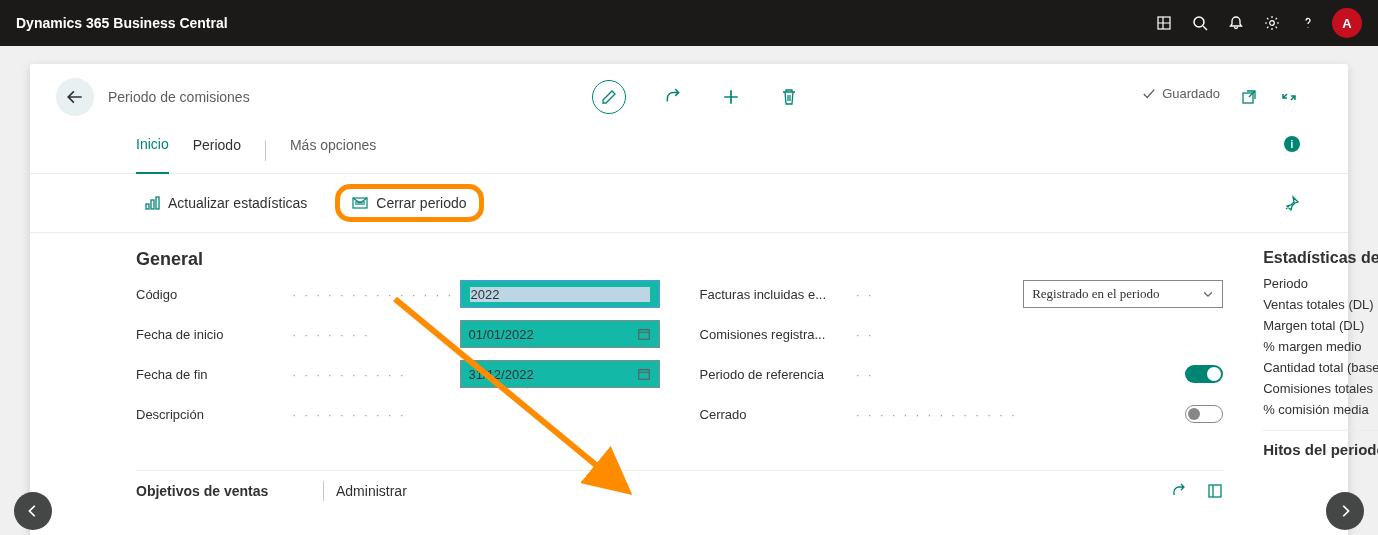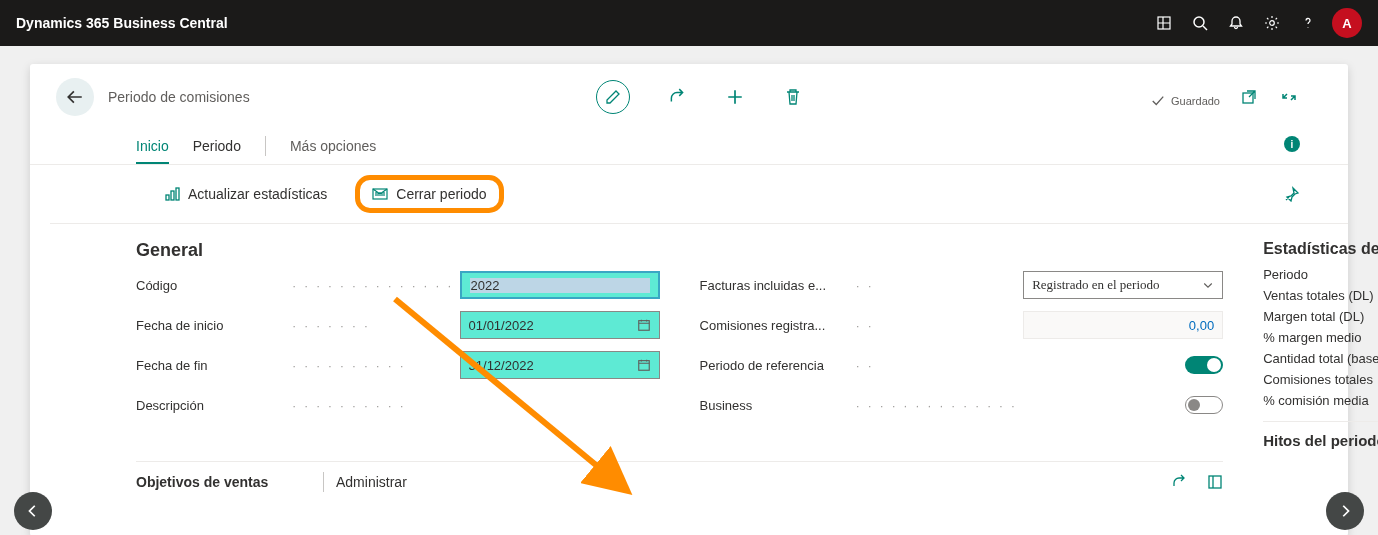--- a/index.html
+++ b/index.html
@@ -16,55 +16,55 @@
   .page-wrap { margin: 18px 30px 0; background: #fff; border-radius: 3px; box-shadow: 0 3px 10px rgba(0,0,0,.15); position: relative; height: 472px; padding: 0 0 0 0; }
 
   .card-header { display: flex; align-items: center; padding: 14px 48px 0 48px; gap: 24px; }
   .back-btn { width: 38px; height: 38px; border-radius: 50%; background: #e8f0f1; display: flex; align-items: center; justify-content: center; margin-right: -10px; margin-left:-22px; cursor: pointer; }
   .breadcrumb { color: #605e5c; font-size: 14px; }
 
   .header-actions { flex: 1; display: flex; justify-content: center; gap: 36px; align-items: center; }
   .circle-btn { width: 34px; height: 34px; border: 1px solid #008575; border-radius: 50%; display: flex; align-items: center; justify-content: center; color: #008575; cursor: pointer; }
   .ha-icon { color: #008575; cursor: pointer; width: 22px; height: 22px; display:flex; align-items:center; justify-content:center;}
 
-  .header-right { display: flex; align-items: flex-end; gap: 18px; color: #605e5c; font-size: 11px; }
+  .header-right { display: flex; align-items: flex-start; gap: 18px; color: #605e5c; font-size: 13px; }
   .header-right .saved { display: flex; align-items: center; gap: 6px; }
 
   .page-title { font-size: 26px; font-weight: 350; padding: 6px 48px 0 106px; color:#323130; }
 
   
   .tabstrip { display: flex; align-items: center; gap: 24px; padding: 20px 48px 0 106px; border-bottom: 1px solid #edebe9; position: relative;}
-  .tab { padding-bottom: 8px; cursor: pointer; color: #323130; font-size: 14px;}
+  .tab { padding-bottom: 20px; cursor: pointer; color: #323130; font-size: 14px;}
   .tab.active { color: #008575; border-bottom: 2px solid #008575; margin-bottom:-1px; }
   .tab-div { width:1px; height:20px; background:#c8c6c4; margin-bottom:8px;}
   .info-dot { position:absolute; right:48px; top:20px; width:16px; height:16px; border-radius:50%; background:#008575; color:#fff; font-size:10px; display:flex; align-items:center; justify-content:center; font-weight:bold;}
 
   
-  .action-row { display:flex; align-items:center; gap: 20px; padding: 10px 48px 10px 106px; border-bottom: 1px solid #edebe9; margin-left: 20px; }
+  .action-row { display:flex; align-items:center; gap: 20px; padding: 10px 48px 10px 106px; border-bottom: 1px solid #edebe9; }
   .action-item { display:flex; align-items:center; gap:8px; cursor:pointer; font-size:14px; color:#323130; padding:4px 8px;}
   .action-item svg { color:#008575; }
   .highlight-box { border: 5px solid #ff8c00; border-radius: 15px; padding: 6px 12px; }
   .pin-right { margin-left:auto; color:#008575; cursor:pointer;}
 
   
   .body-grid { display: flex; gap: 40px; padding: 16px 48px 0 106px; }
   .left-col { flex: 1.15; }
   .left-flex { display:flex; gap:40px; }
   .left-sub { flex:1; }
   .right-col { width: 340px; }
 
   .section-title { font-size: 18px; font-weight: 600; margin-bottom: 10px; color:#323130;}
 
   .field-row { display:flex; align-items:center; margin-bottom: 12px; height: 28px; }
   .field-label { width: 150px; color: #323130; font-size:13px; white-space:nowrap; overflow:hidden; position:relative; }
   .field-label::after { content: ""; position:absolute; left: calc(100% - 0px); }
   .dots { color:#a19f9d; letter-spacing:2px; font-size:13px; flex:1; overflow:hidden; white-space:nowrap; text-overflow:clip; padding: 0 6px;}
   .field-control { width: 200px; }
   .field-control-small { width: 200px; display:flex; justify-content:flex-end; align-items:center;}
-  .input-box { border: 1px solid #8a8886; height: 28px; padding: 0 8px; font-size: 13px; display:flex; align-items:center; justify-content:flex-start; background:#5eead4; position: relative;}
+  .input-box { border: 1px solid #8a8886; height: 28px; padding: 0 8px; font-size: 13px; display:flex; align-items:center; justify-content:flex-start; background:#14b8a6; position: relative;}
   .input-box.focused { border: 2px solid #3aa6c4; }
   .input-box .val { flex:1; }
   .input-box .val.selected { background:#bdd6e6; display:inline-block; padding:0 1px;}
   .input-box.num { color: #006cbe; justify-content:flex-end; text-align:right; background:#faf9f8; border-color:#edebe9;}
   .select-box { border:1px solid #8a8886; height:28px; padding:0 8px; display:flex; align-items:center; justify-content:space-between; font-size:13px; background:#fff;font-family:Liberation Serif, serif;}
   .toggle { width:38px; height:18px; border-radius:10px; position:relative; cursor:pointer; }
   .toggle::after { content:""; width:14px; height:14px; border-radius:50%; background:#fff; position:absolute; top:2px; }
   .toggle.on { background:#008575; }
   .toggle.on::after { right:2px; }
   .toggle.off { background:#fff; border:1px solid #8a8886; }
@@ -272,35 +272,30 @@
                   <span>Registrado en el periodo</span>
                   <svg width="12" height="12" viewBox="0 0 16 16" fill="none" stroke="#605e5c" stroke-width="1.5">
                     <path d="M3 6l5 5 5-5"></path>
                   </svg>
                 </div>
               </div>
           </div>
           <div class="field-row">
             <span class="field-label">Comisiones registra...</span>
             <span class="dots">· ·</span>
-            <div class="field-control">
-                <div class="input-box num">
-                  <span>0,00</span>
-                </div>
-              </div>
           </div>
           <div class="field-row">
             <span class="field-label">Periodo de referencia</span>
             <span class="dots">· ·</span>
             <div class="field-control-small">
                 <div class="toggle on"></div>
               </div>
           </div>
           <div class="field-row">
-            <span class="field-label">Business</span>
+            <span class="field-label">Cerrado</span>
             <span class="dots">· · · · · · · · · · · · · ·</span>
             <div class="field-control-small">
                 <div class="toggle off"></div>
               </div>
           </div>
         </div>
       </div>
 
       <div class="objectives">
         <div class="obj-title">Objetivos de ventas</div>

